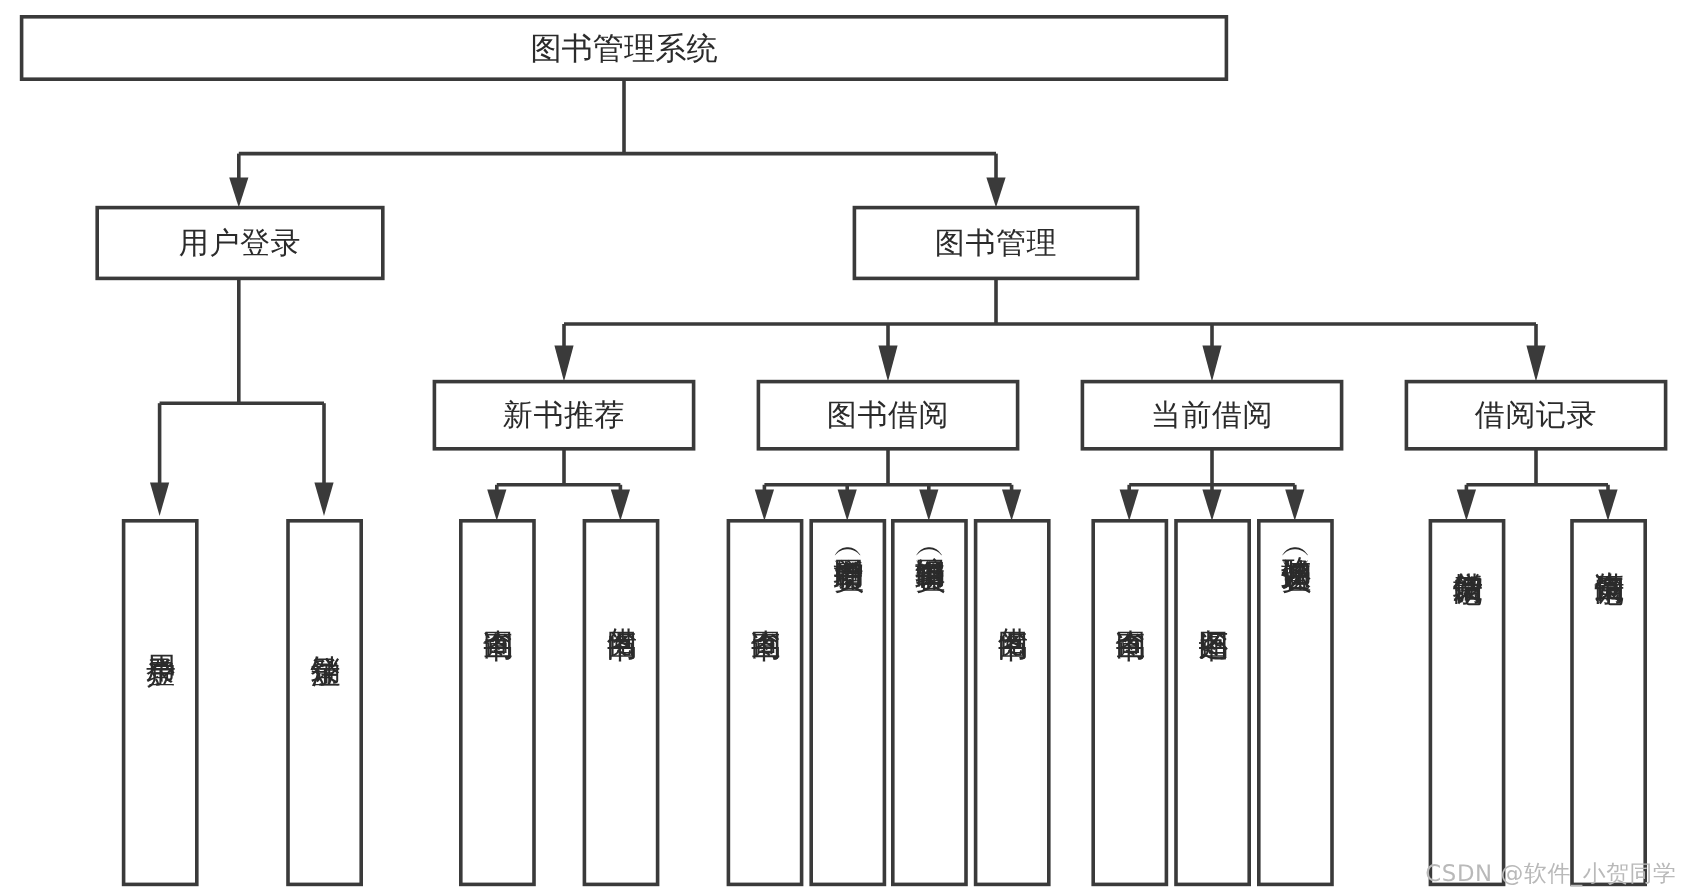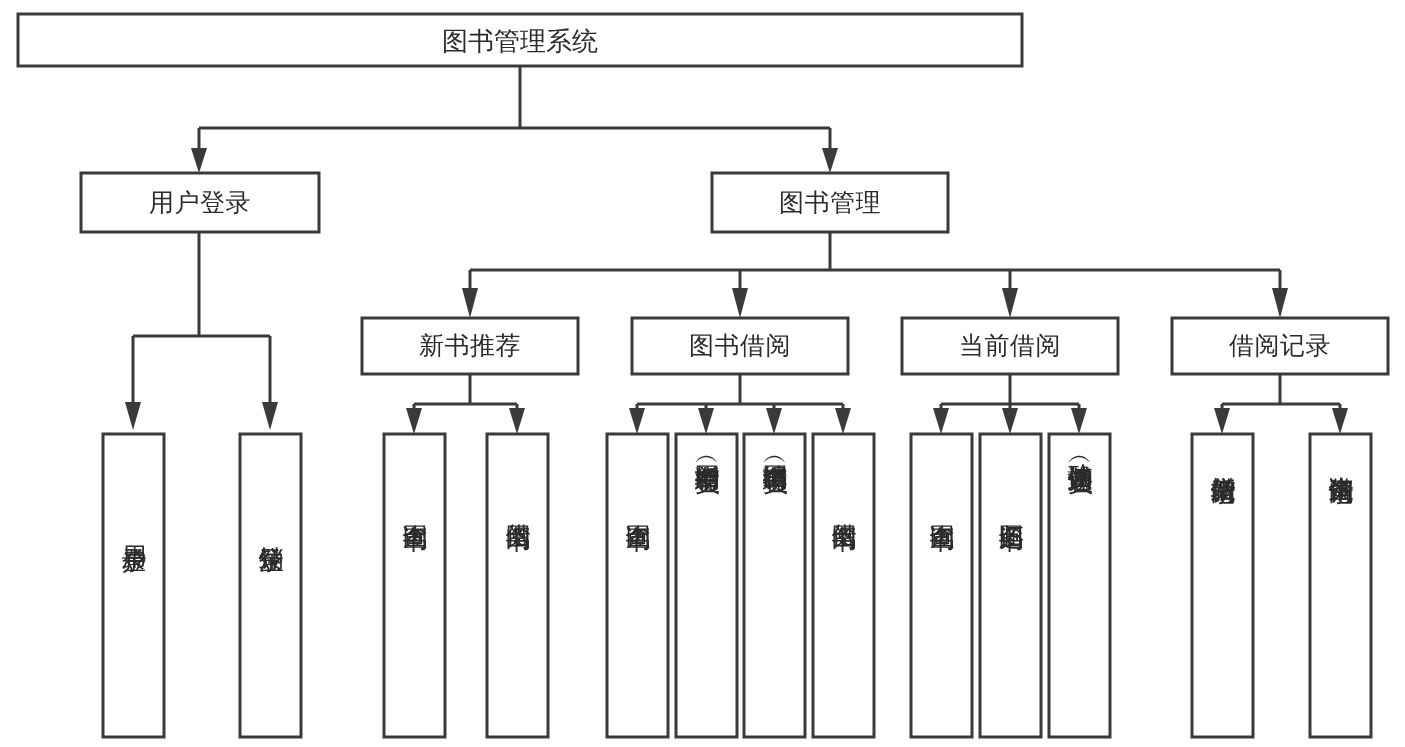--- a/index.html
+++ b/index.html
@@ -261,14 +261,15 @@
   </div>
 
   <div class="vlabel-wrap" style="left:1192px; top:434px; width:61px; height:303px;">
     <span class="vlabel" style="margin-top:22px;">新增借阅记录</span>
   </div>
 
   <div class="vlabel-wrap" style="left:1310px; top:434px; width:61px; height:303px;">
     <span class="vlabel" style="margin-top:22px;">查询借阅记录</span>
   </div>
 
+  <div class="watermark">CSDN @软件_小贺同学</div>
 
 </div>
 
 </body></html>

